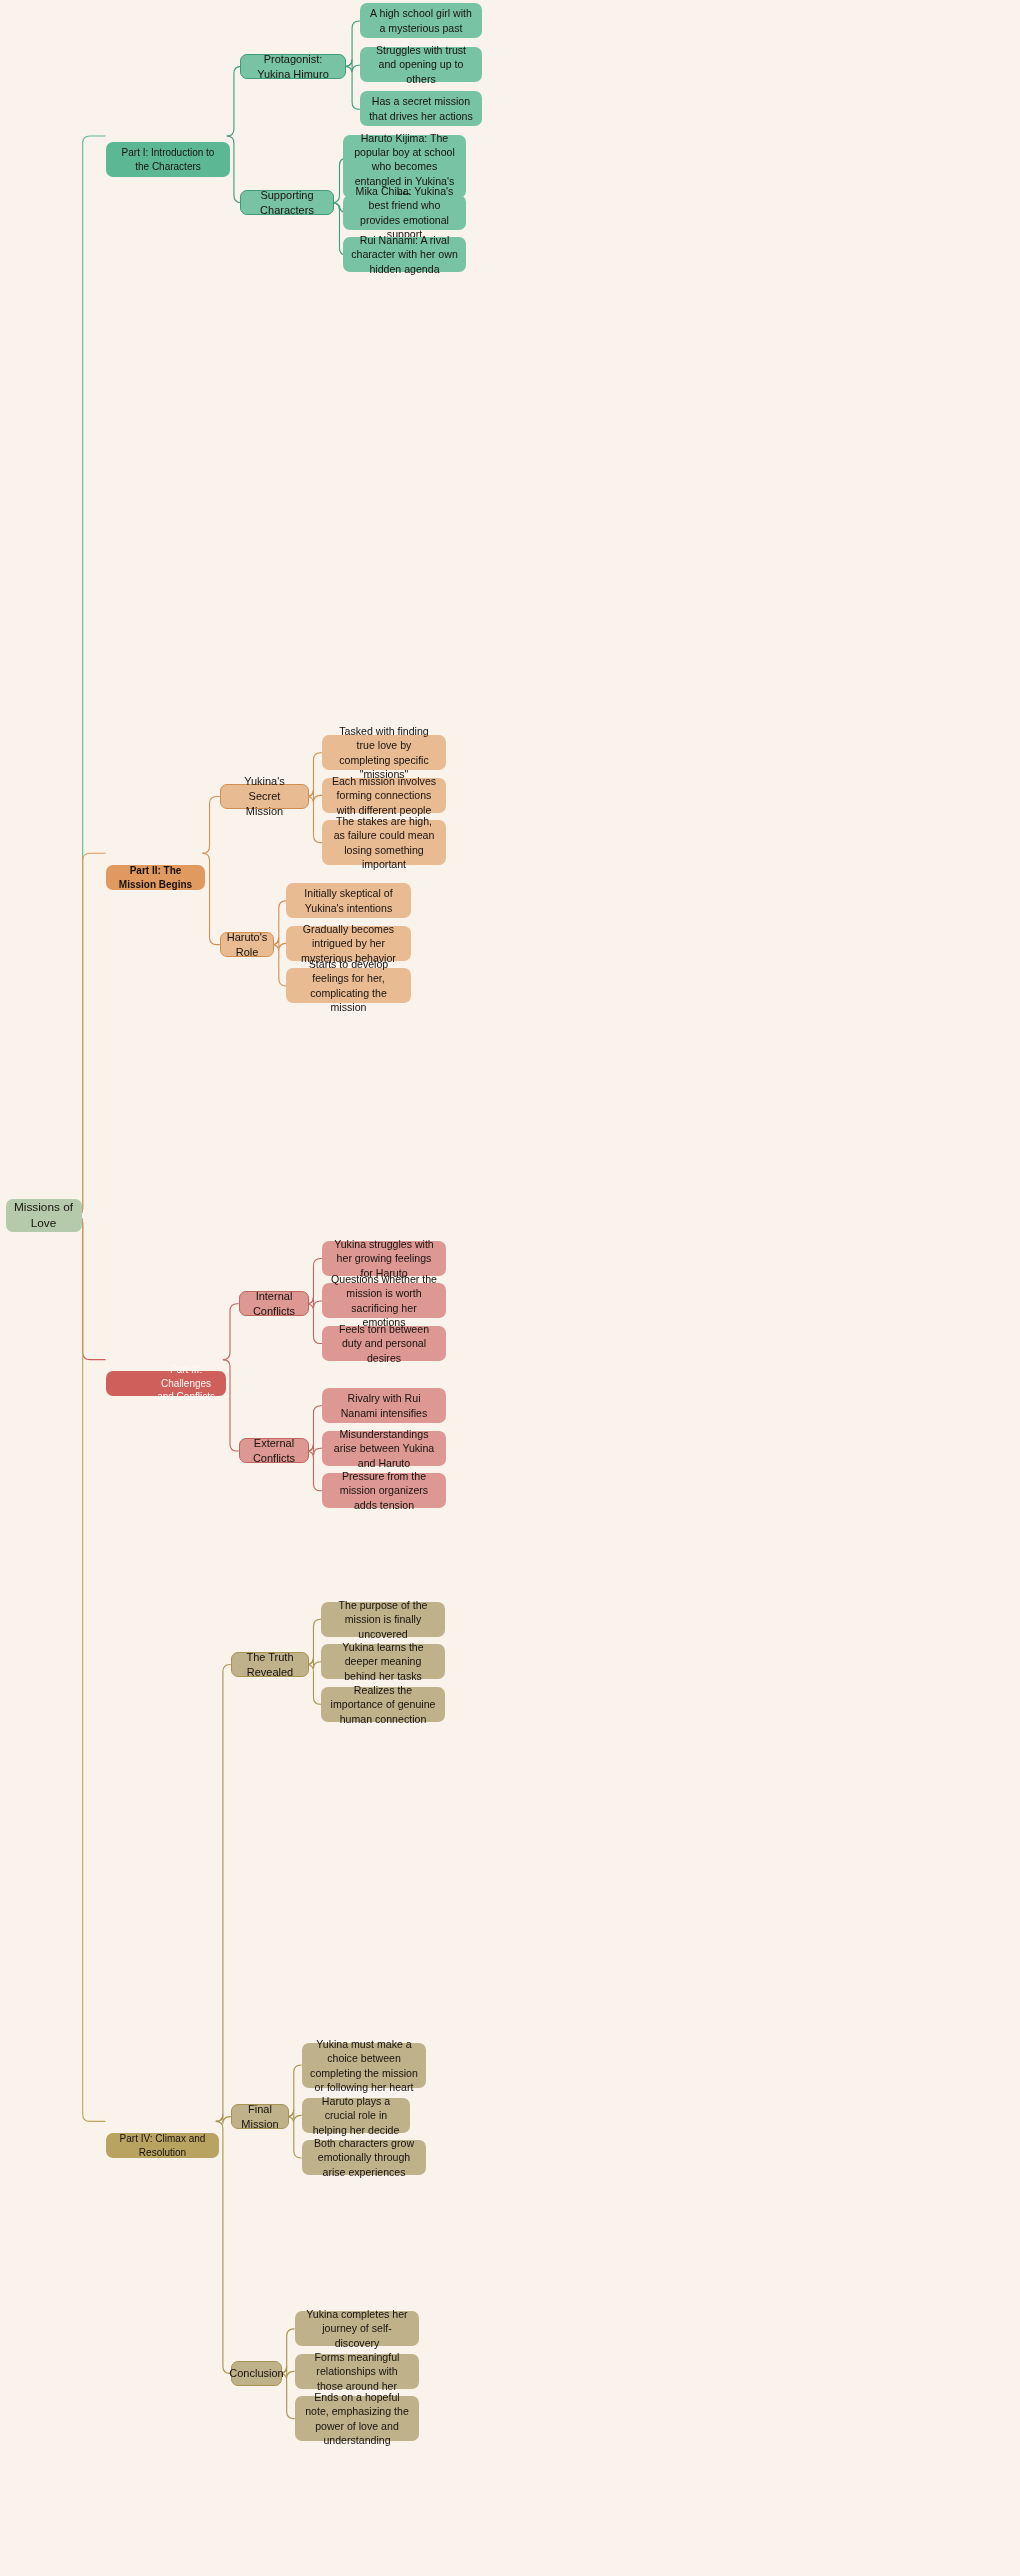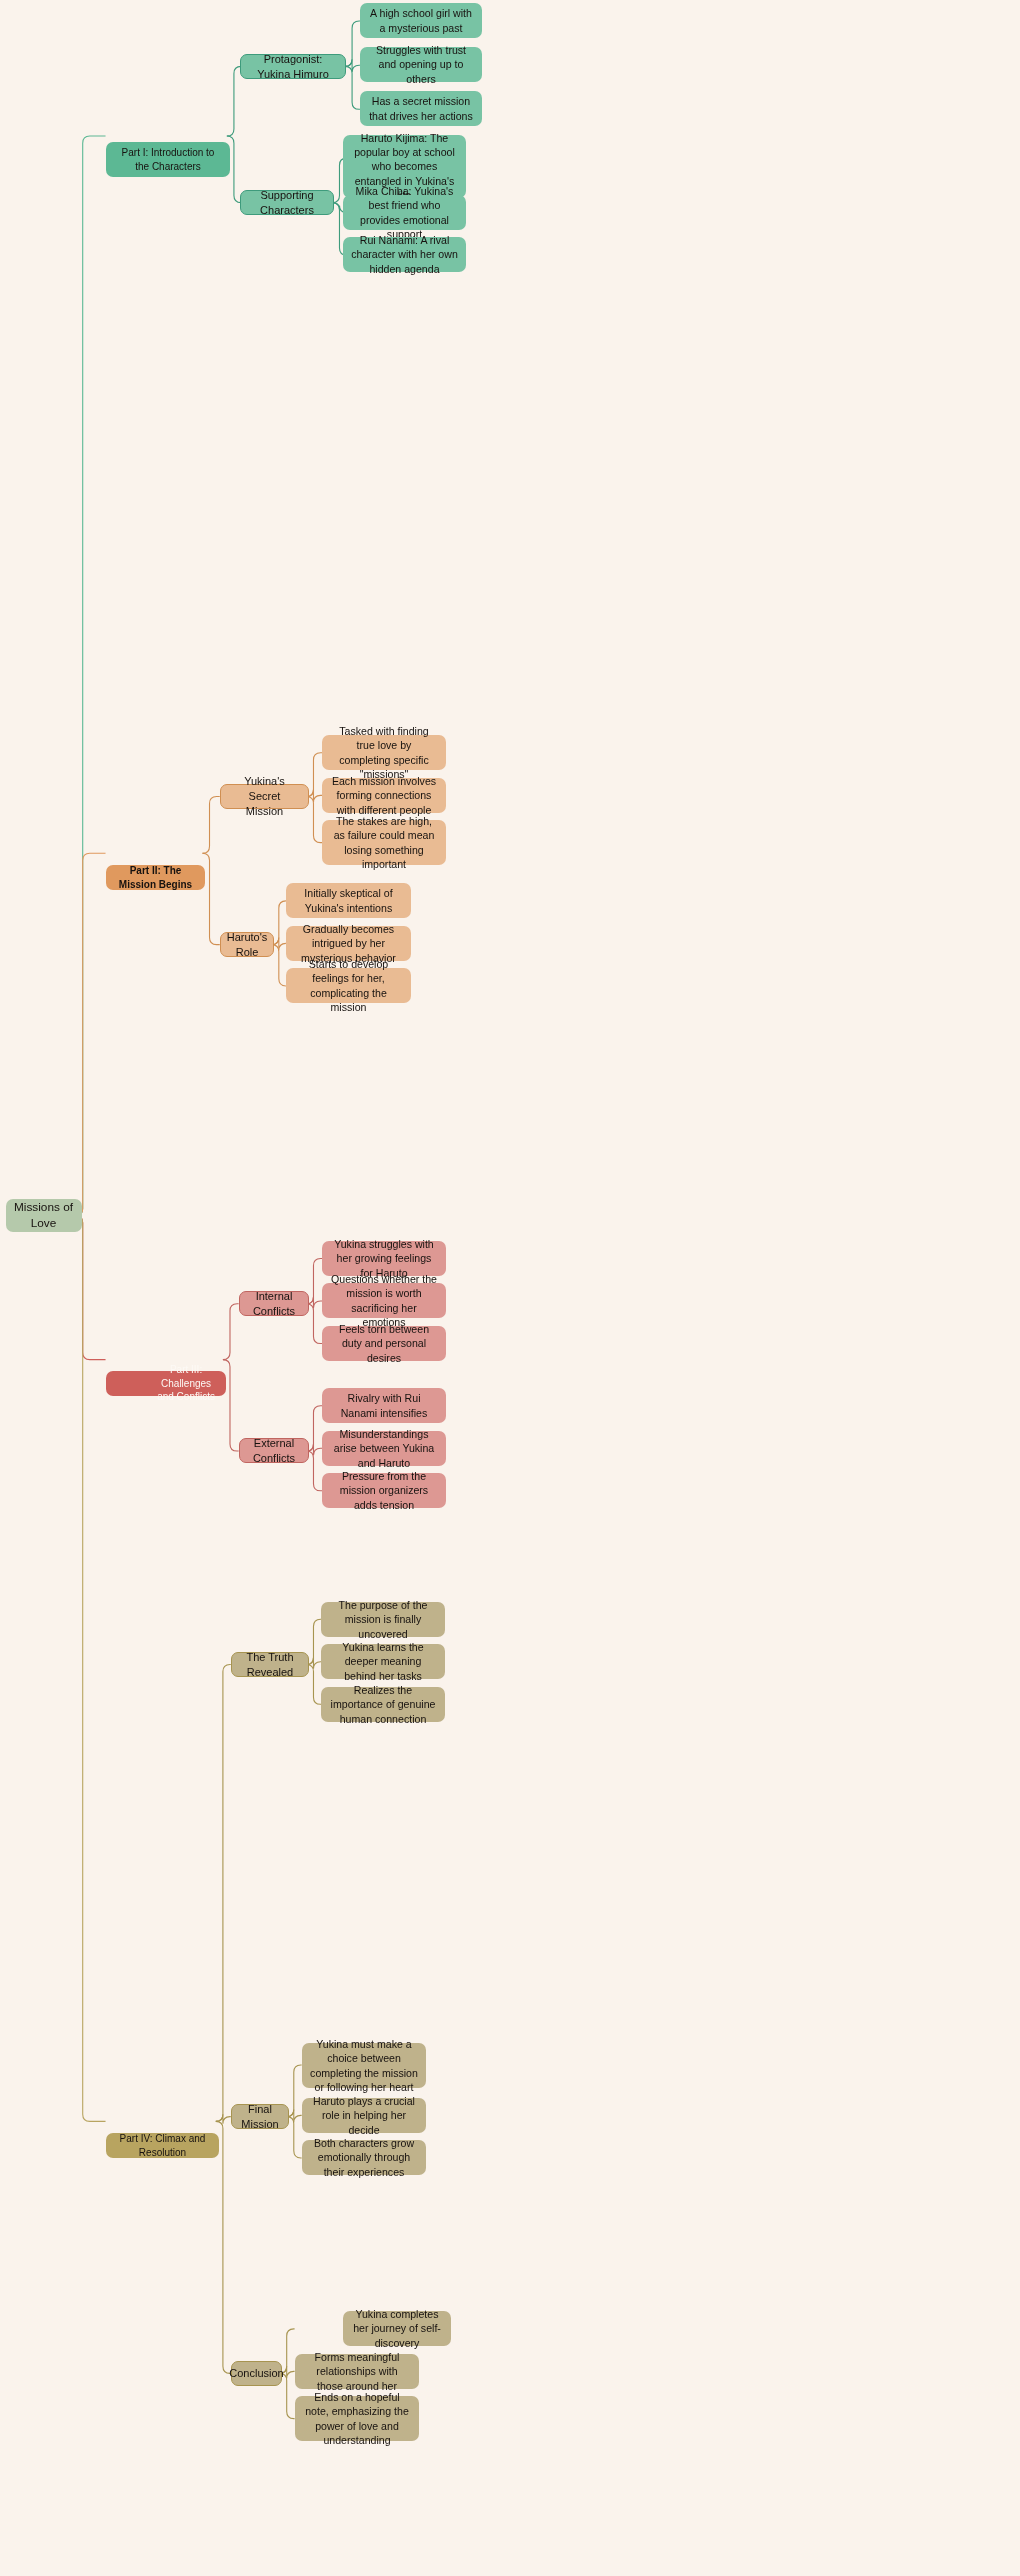--- a/index.html
+++ b/index.html
@@ -168,30 +168,30 @@
       </div>
       <div class="node lvl3" style="left: 321px; top: 1687px; width: 124px; height: 35px; background: rgb(191, 178, 139);">
         <span>Realizes the importance of genuine human connection</span>
       </div>
       <div class="node lvl2" style="left: 231px; top: 2104px; width: 58px; height: 25px; background: rgb(191, 178, 139); border: 0.8px solid rgb(167, 148, 80); align-items: center;">
         <span>Final Mission</span>
       </div>
       <div class="node lvl3" style="left: 302px; top: 2043px; width: 124px; height: 45px; background: rgb(191, 178, 139);">
         <span>Yukina must make a choice between completing the mission or following her heart</span>
       </div>
-      <div class="node lvl3" style="left: 302px; top: 2098px; width: 124px; height: 35px; background: rgb(191, 178, 139);">
+      <div class="node lvl3" style="left: 302px; top: 2098px; width: 108px; height: 35px; background: rgb(191, 178, 139);">
         <span>Haruto plays a crucial role in helping her decide</span>
       </div>
       <div class="node lvl3" style="left: 302px; top: 2140px; width: 124px; height: 35px; background: rgb(191, 178, 139);">
-        <span>Both characters grow emotionally through their experiences</span>
+        <span>Both characters grow emotionally through arise experiences</span>
       </div>
       <div class="node lvl2" style="left: 231px; top: 2361px; width: 51px; height: 25px; background: rgb(191, 178, 139); border: 0.8px solid rgb(167, 148, 80);">
         <span>Conclusion</span>
       </div>
-      <div class="node lvl3" style="left: 295px; top: 2311px; width: 108px; height: 35px; background: rgb(191, 178, 139); margin-left: 48px;">
+      <div class="node lvl3" style="left: 295px; top: 2311px; width: 124px; height: 35px; background: rgb(191, 178, 139);">
         <span>Yukina completes her journey of self-discovery</span>
       </div>
       <div class="node lvl3" style="left: 295px; top: 2354px; width: 124px; height: 35px; background: rgb(191, 178, 139);">
         <span>Forms meaningful relationships with those around her</span>
       </div>
       <div class="node lvl3" style="left: 295px; top: 2396px; width: 124px; height: 45px; background: rgb(191, 178, 139);">
         <span>Ends on a hopeful note, emphasizing the power of love and understanding</span>
       </div>
     </div>
 </div>

